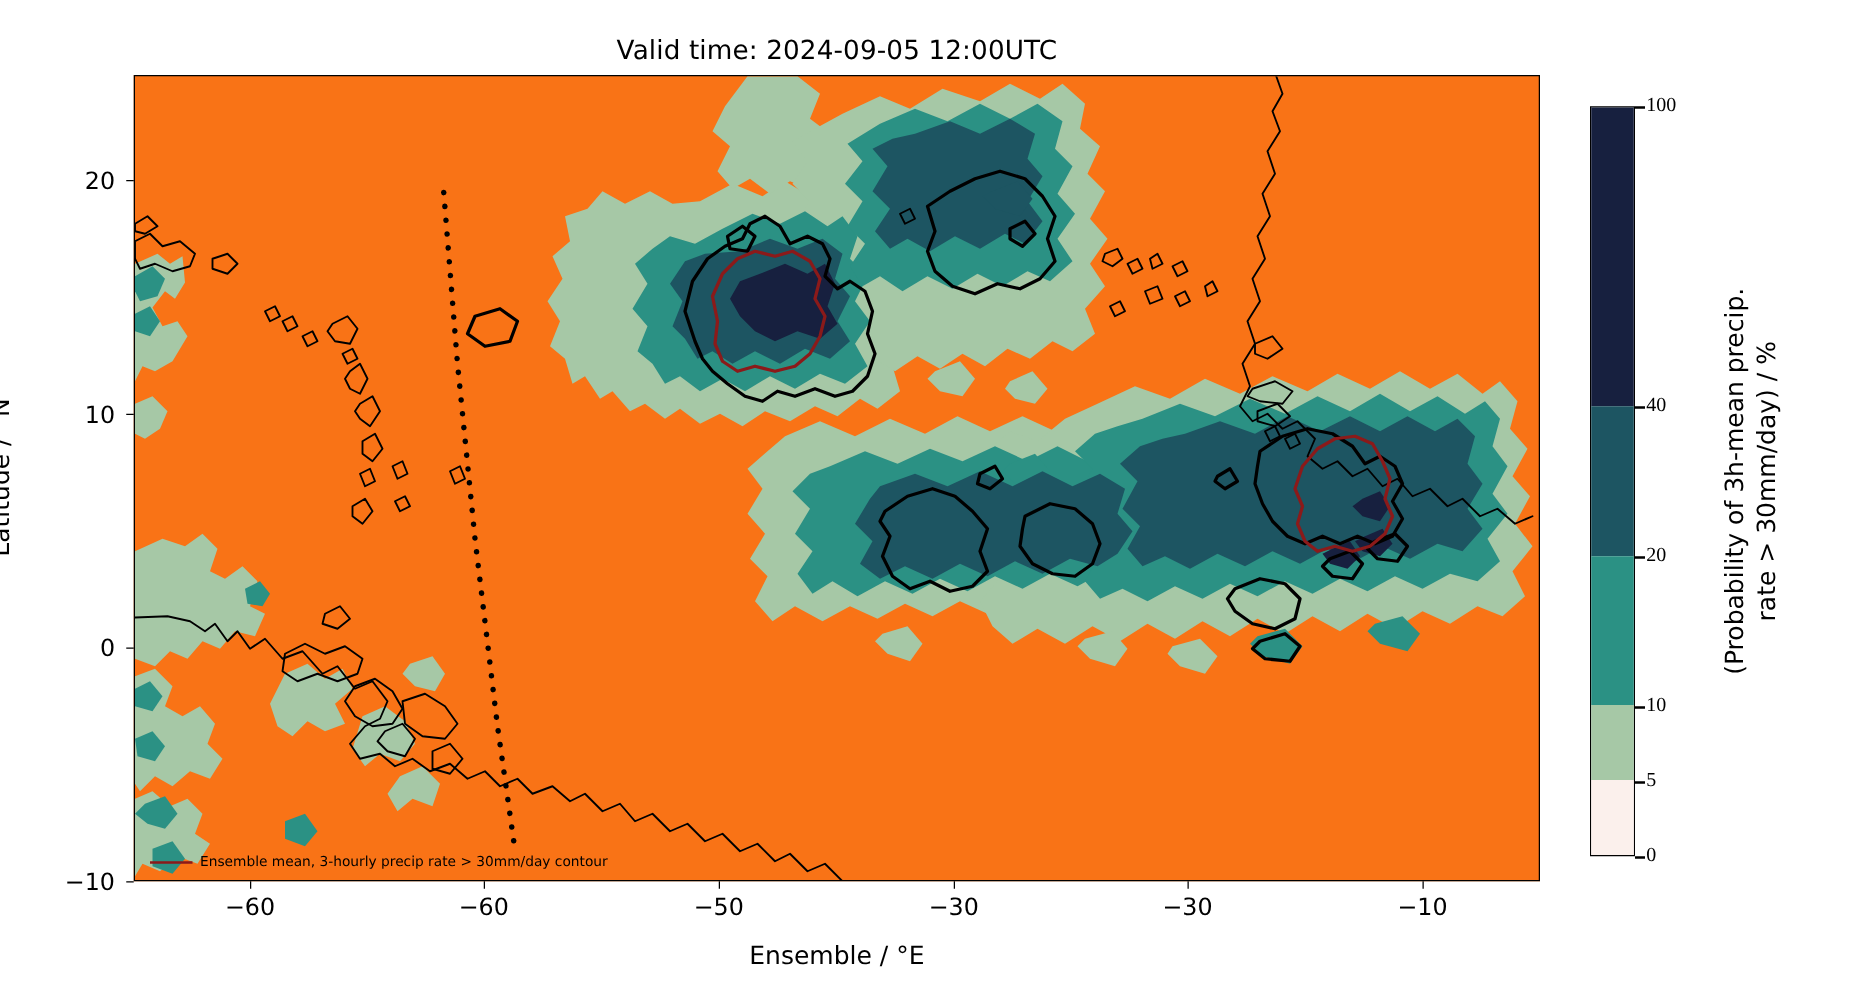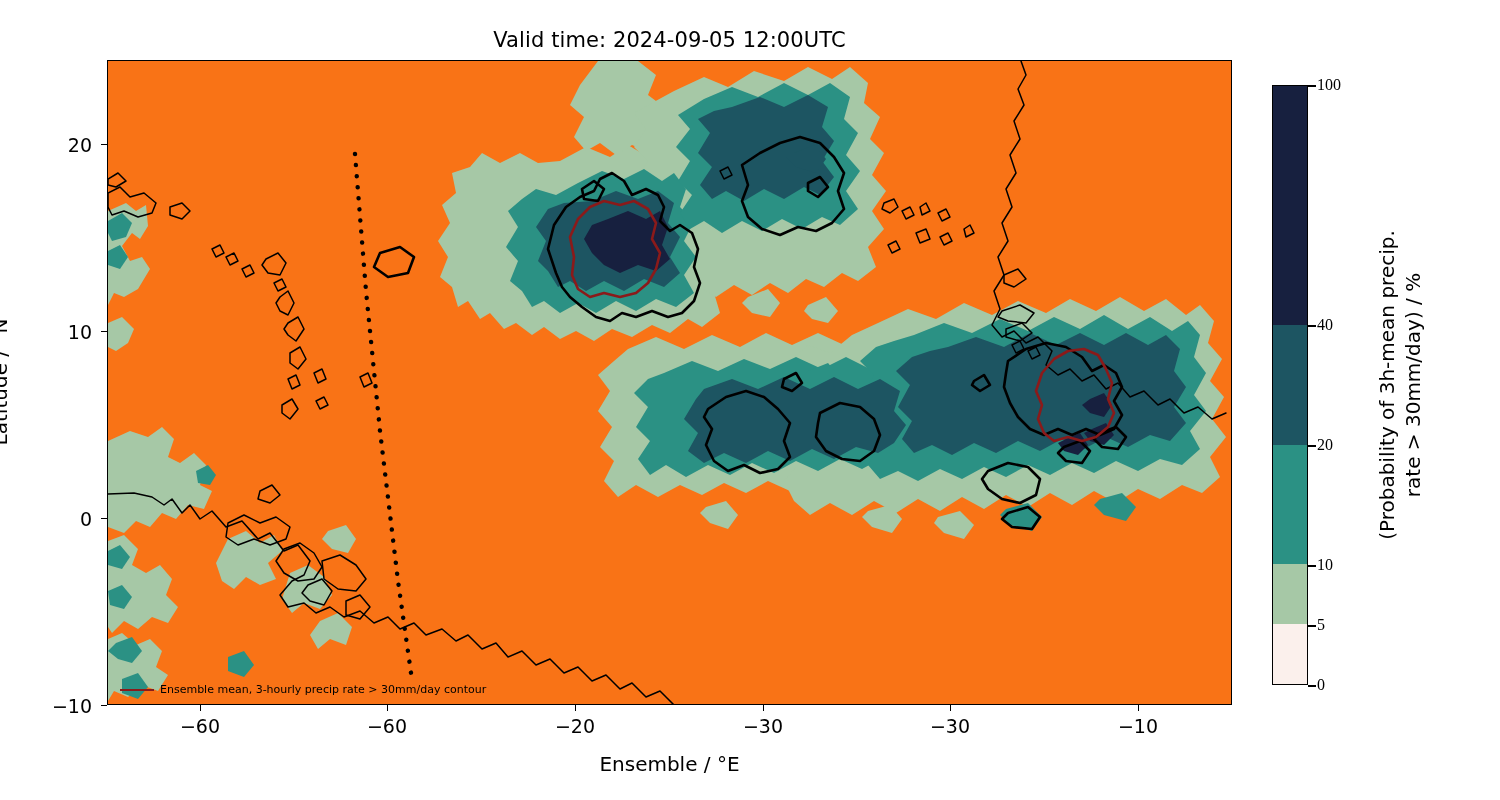--- a/index.html
+++ b/index.html
@@ -330,21 +330,21 @@
 
   <div class="tickmark xtick" style="left:200px;top:705px;"></div>
   <div class="tickmark xtick" style="left:387px;top:705px;"></div>
   <div class="tickmark xtick" style="left:575px;top:705px;"></div>
   <div class="tickmark xtick" style="left:763px;top:705px;"></div>
   <div class="tickmark xtick" style="left:950px;top:705px;"></div>
   <div class="tickmark xtick" style="left:1138px;top:705px;"></div>
 
   <div class="ticklabel xticklabel" style="left:200px;top:715px;">−60</div>
   <div class="ticklabel xticklabel" style="left:387px;top:715px;">−60</div>
-  <div class="ticklabel xticklabel" style="left:575px;top:715px;">−20</div>
+  <div class="ticklabel xticklabel" style="left:575px;top:715px;">−50</div>
   <div class="ticklabel xticklabel" style="left:763px;top:715px;">−30</div>
   <div class="ticklabel xticklabel" style="left:950px;top:715px;">−30</div>
   <div class="ticklabel xticklabel" style="left:1138px;top:715px;">−10</div>
 
   <div class="tickmark ytick" style="left:101px;top:144px;"></div>
   <div class="tickmark ytick" style="left:101px;top:331px;"></div>
   <div class="tickmark ytick" style="left:101px;top:518px;"></div>
   <div class="tickmark ytick" style="left:101px;top:705px;"></div>
 
   <div class="ticklabel yticklabel" style="left:40px;top:145px;width:52px;">20</div>

